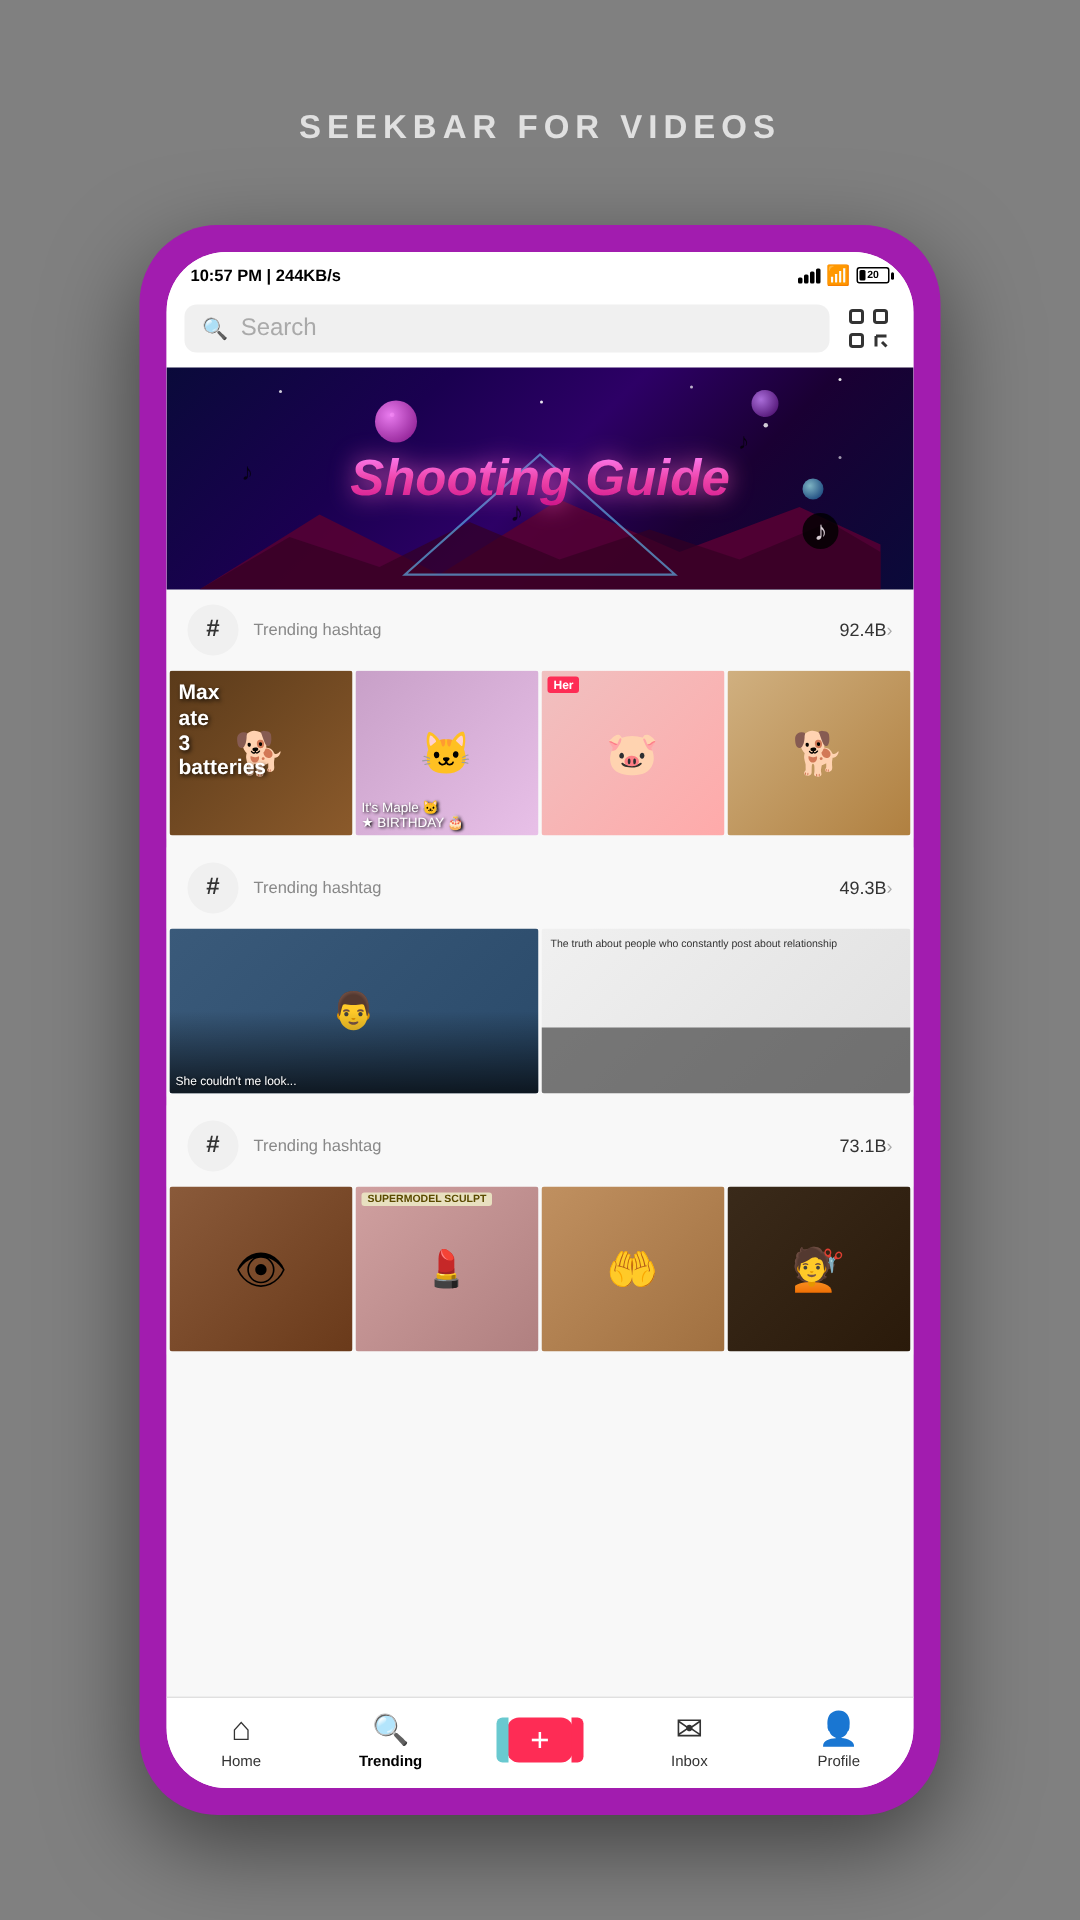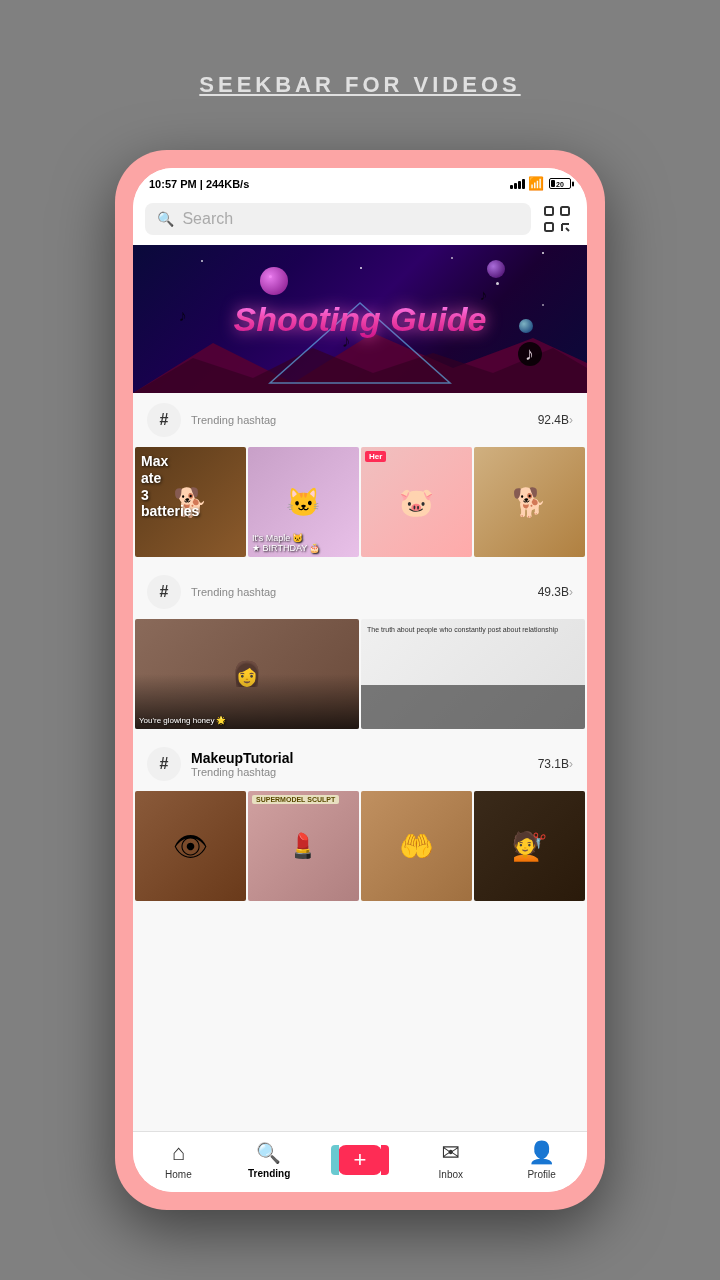--- a/index.html
+++ b/index.html
@@ -16,23 +16,23 @@
     }
     .page-title {
       color: #e0e0e0;
       font-size: 22px;
       font-weight: 600;
       letter-spacing: 4px;
       margin-top: 36px;
       margin-bottom: 28px;
     }
     .phone-frame {
-      width: 490px;
+      width: 534px;
       height: 1060px;
-      background: #fca5a5;
+      background: #a21caf;
       border-radius: 52px;
       padding: 18px;
       position: relative;
       box-shadow: 0 20px 60px rgba(0,0,0,0.5);
     }
     .phone-screen {
       width: 100%;
       height: 100%;
       background: #fff;
       border-radius: 40px;
@@ -302,21 +302,21 @@
     
     .thumb-brown { background: linear-gradient(135deg, #5a3a1a, #8b5a2b); }
     .thumb-cat { background: linear-gradient(135deg, #c8a0c8, #e8c0e8); }
     .thumb-pig { background: linear-gradient(135deg, #f0c0c0, #ffaaaa); }
     .thumb-dog { background: linear-gradient(135deg, #d0b080, #b08040); }
   </style>
 </head>
 <body>
 
 <div style="text-align:center; margin-top:36px; margin-bottom:24px;">
-  <span class="page-title" style="color:#e0e0e0; font-size:22px; font-weight:600; letter-spacing:4px; display:block;text-decoration:underline;">SEEKBAR FOR VIDEOS</span>
+  <span class="page-title" style="color:#e0e0e0; font-size:22px; font-weight:600; letter-spacing:4px; display:block;">SEEKBAR FOR VIDEOS</span>
 </div>
 
 <div class="phone-frame">
   <div class="phone-screen">
 
     <div class="status-bar">
       <span>10:57 PM | 244KB/s</span>
       <div class="status-right">
         <div class="signal-bars">
           <div class="signal-bar" style="height:4px;"></div>
@@ -416,38 +416,37 @@
         <div class="hashtag-header">
           <div class="hash-icon">#</div>
           <div class="hashtag-info">
             <div class="hashtag-sub">Trending hashtag</div>
           </div>
           <span class="hashtag-count">49.3B</span>
           <span class="chevron"> ›</span>
         </div>
         <div class="video-grid">
           <div class="video-thumb">
-            <div style="width:100%;height:100%;background:linear-gradient(135deg,#8a6a5a,#6a4a3a);display:flex;align-items:center;justify-content:center;font-size:24px;">👩</div>
+            <div style="width:100%;height:100%;background:linear-gradient(135deg,#3a5a7a,#2a4a6a);display:flex;align-items:center;justify-content:center;font-size:24px;">👨</div>
             <div class="video-dark-overlay"></div>
-            <div style="position:absolute;bottom:4px;left:4px;font-size:8px;color:#fff;text-shadow:1px 1px 2px rgba(0,0,0,0.9);">You're glowing honey 🌟</div>
+            <div style="position:absolute;bottom:4px;left:4px;font-size:8px;color:#fff;text-shadow:1px 1px 2px rgba(0,0,0,0.9);">She couldn't me look...</div>
           </div>
           <div class="video-thumb">
             <div style="width:100%;height:100%;background:linear-gradient(135deg,#f0f0f0,#e0e0e0);display:flex;align-items:flex-start;justify-content:flex-start;padding:6px;">
               <span style="font-size:7px;color:#333;line-height:1.3;">The truth about people who constantly post about relationship</span>
             </div>
             <div style="position:absolute;bottom:0;left:0;right:0;height:40%;background:rgba(0,0,0,0.5);"></div>
           </div>
         </div>
       </div>
 
       <div class="hashtag-section" style="margin-top:6px;">
         <div class="hashtag-header">
           <div class="hash-icon">#</div>
           <div class="hashtag-info">
-            <div class="hashtag-name">MakeupTutorial</div>
             <div class="hashtag-sub">Trending hashtag</div>
           </div>
           <span class="hashtag-count">73.1B</span>
           <span class="chevron"> ›</span>
         </div>
         <div class="video-grid">
           <div class="video-thumb">
             <div style="width:100%;height:100%;background:linear-gradient(135deg,#8a5a3a,#6a3a1a);display:flex;align-items:center;justify-content:center;font-size:28px;">👁</div>
           </div>
           <div class="video-thumb">

